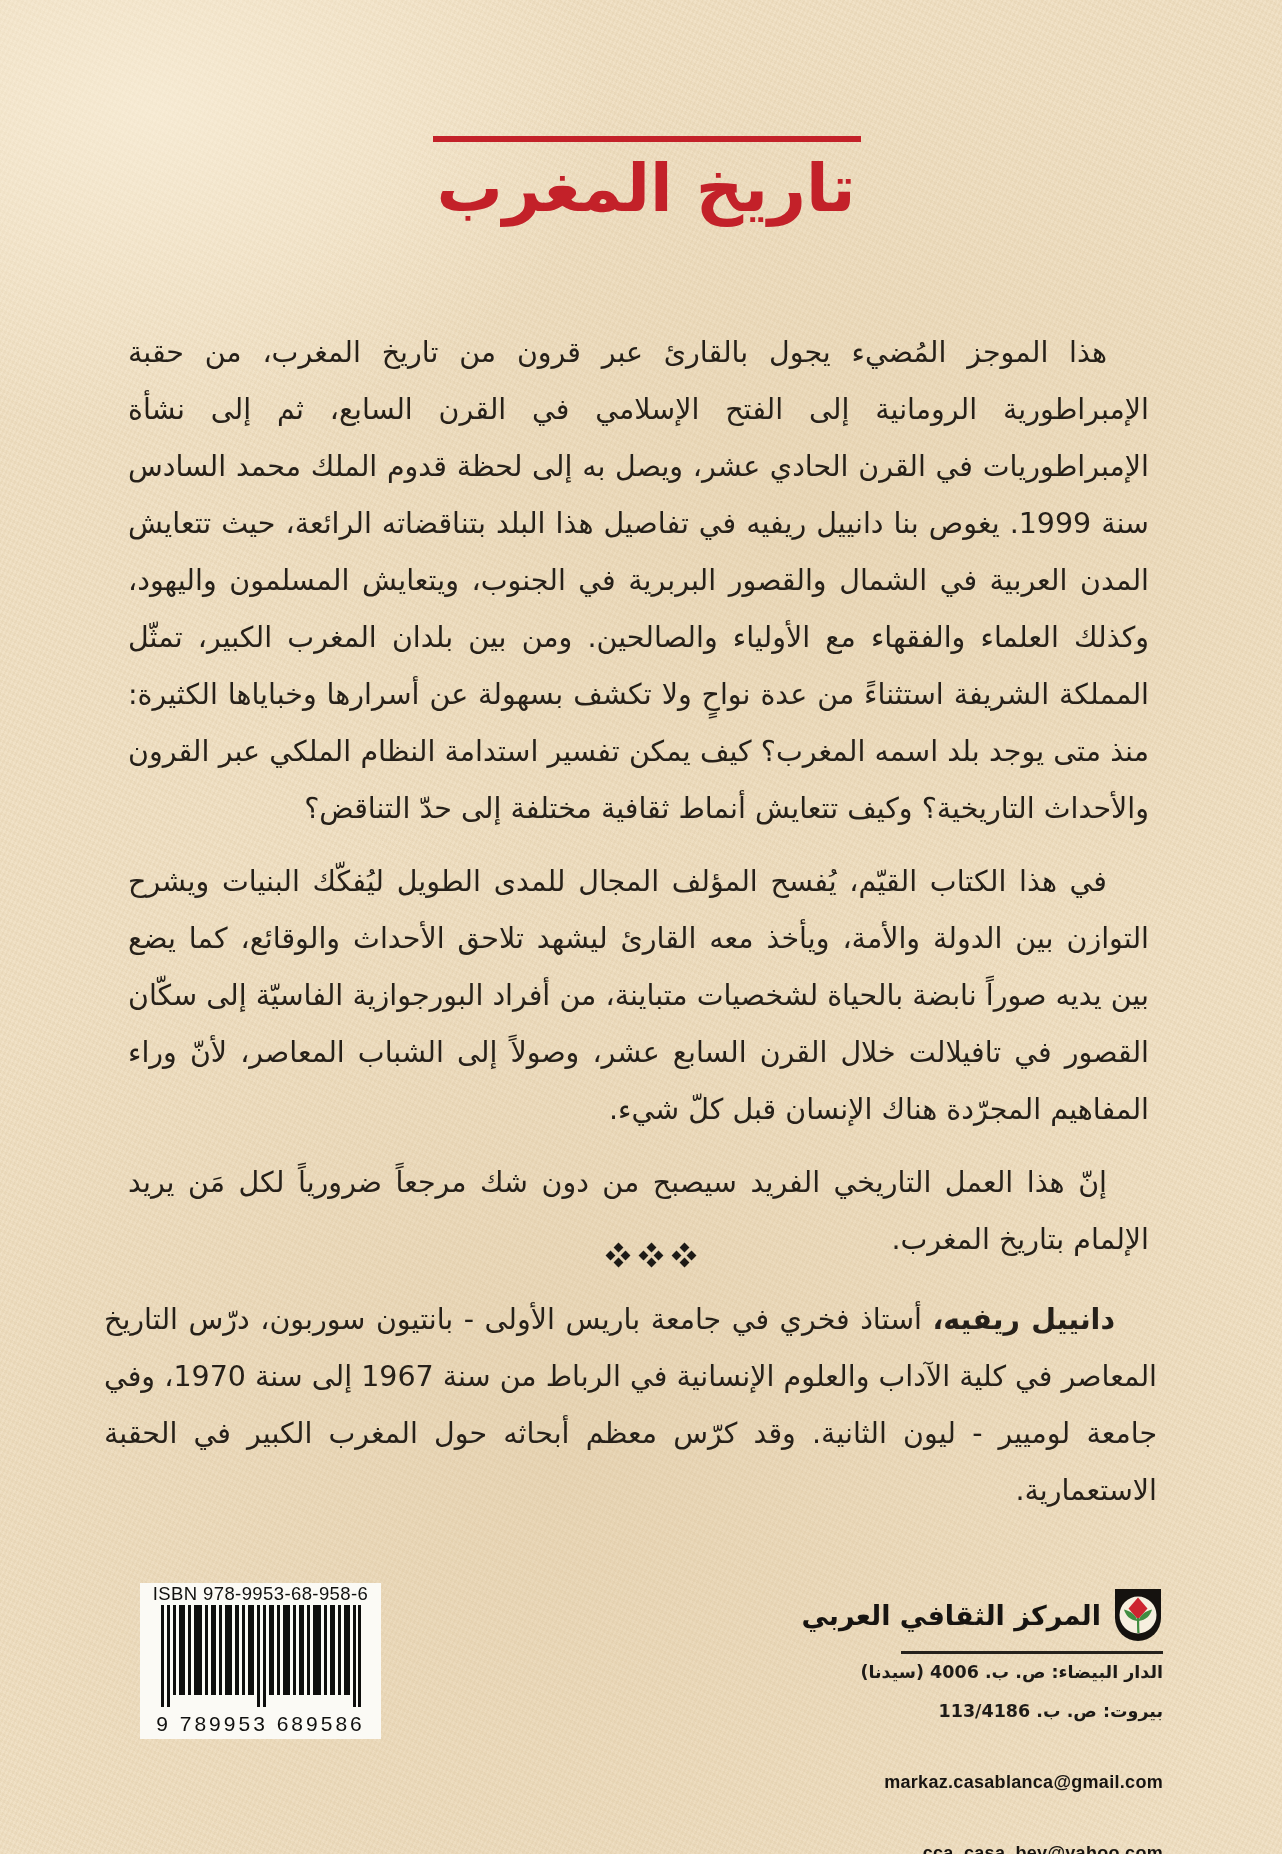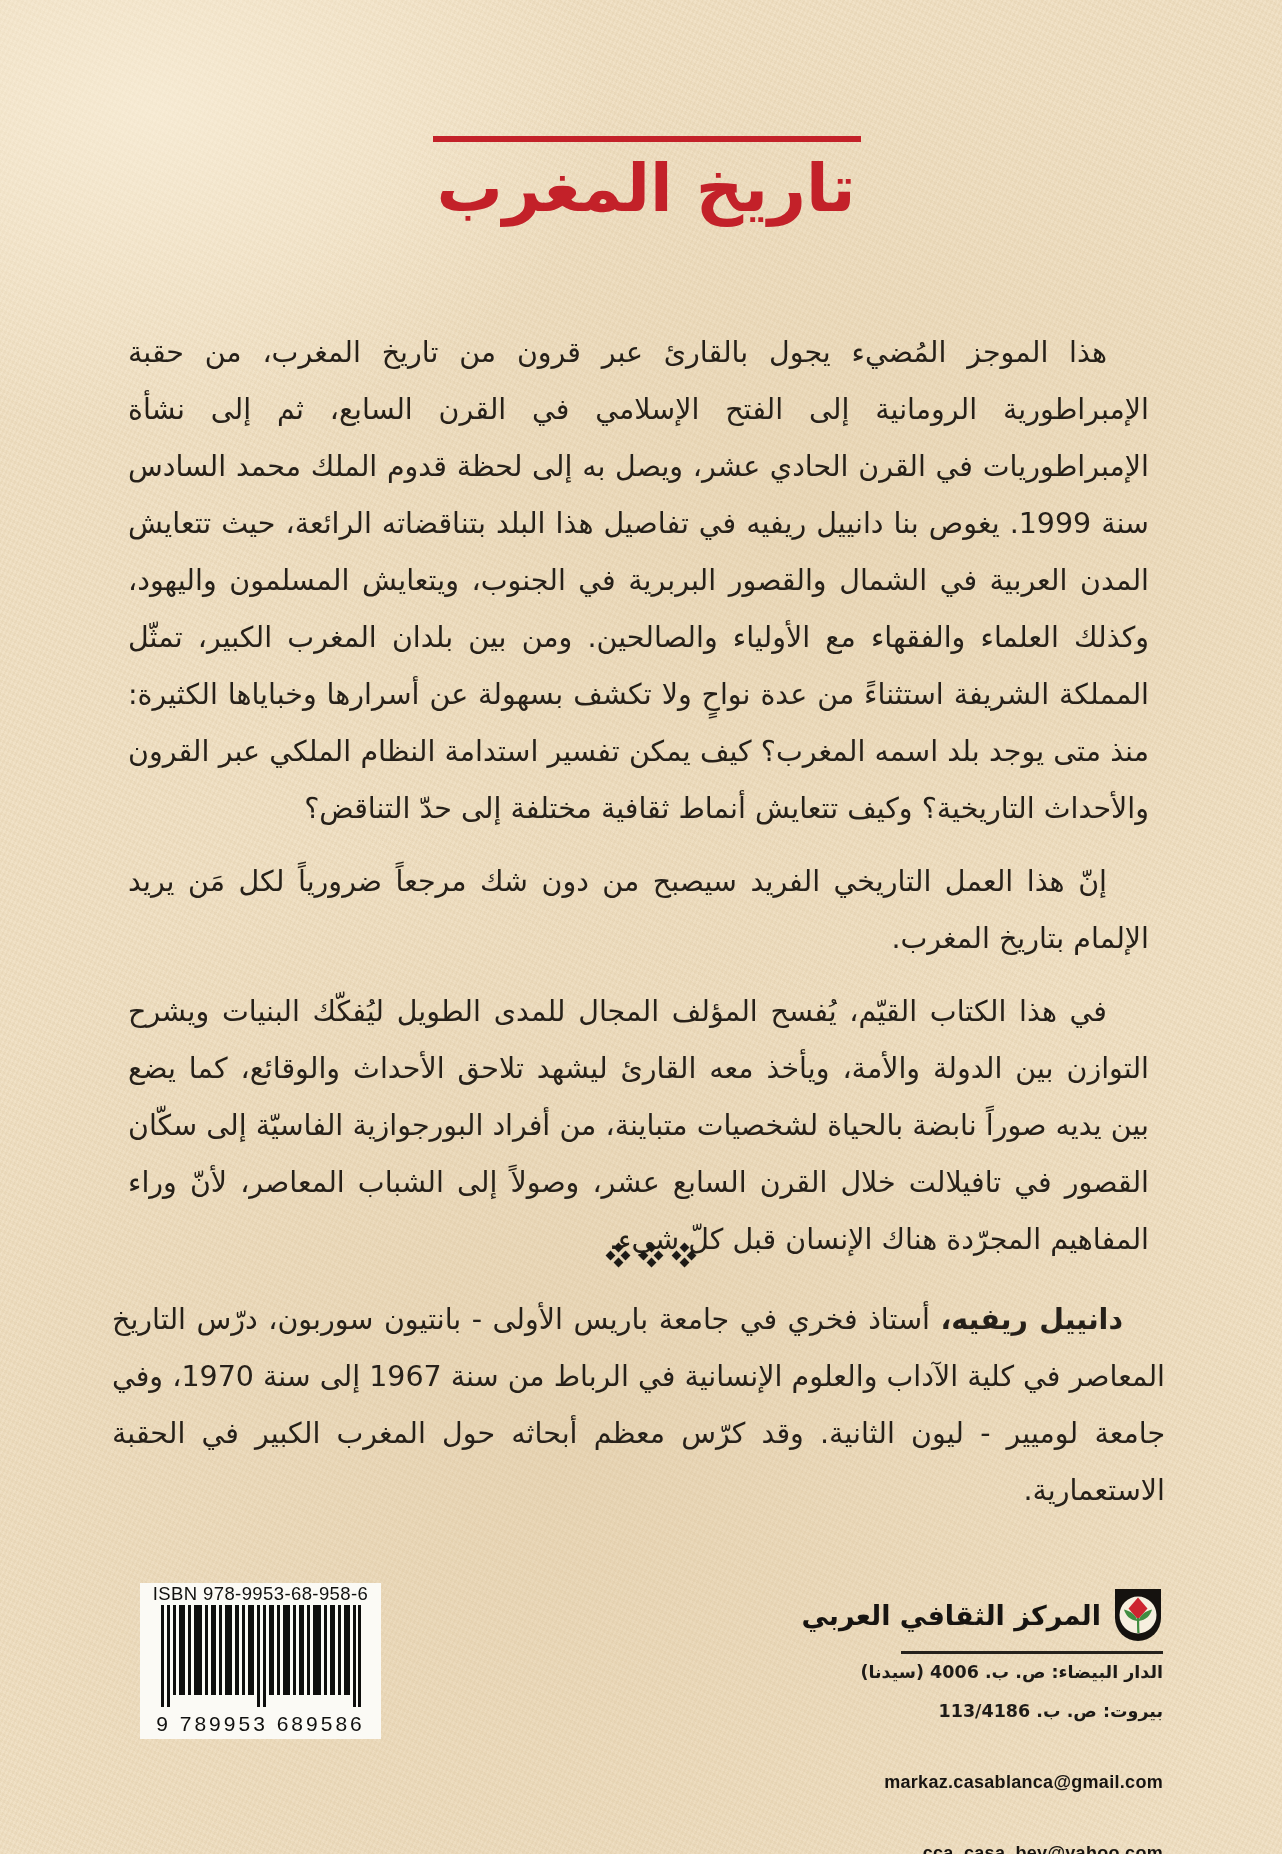--- a/index.html
+++ b/index.html
@@ -34,21 +34,21 @@
     position:absolute;top:1243px;left:0;width:1302px;
     display:flex;justify-content:center;gap:9px;
   }
   .diam-cluster{position:relative;width:24px;height:24px;}
   .dsq{position:absolute;width:7px;height:7px;background:#1d1a16;transform:rotate(45deg);}
   .dsq.n{left:8.5px;top:1px;}
   .dsq.s{left:8.5px;top:16px;}
   .dsq.w{left:1px;top:8.5px;}
   .dsq.e{left:16px;top:8.5px;}
   .bio{
-    position:absolute;top:1291px;right:117px;width:1053px;
+    position:absolute;top:1291px;right:125px;width:1053px;
     direction:rtl;text-align:justify;font-size:28.5px;line-height:57px;color:#262019;
     text-indent:42px;margin:0;
   }
   .bio .lead{font-weight:bold;}
   .barcode-box{
     position:absolute;left:140px;top:1583px;width:241px;height:156px;
     background:#fbfaf5;box-sizing:border-box;padding-top:0;
     display:flex;flex-direction:column;align-items:center;
   }
   .isbn-label{
@@ -81,22 +81,22 @@
 
 <div class="page">
 
 
   <div class="title-rule"></div>
 
   <div class="book-title" dir="rtl">تاريخ المغرب</div>
 
   <div class="blurb">
     <p>هذا الموجز المُضيء يجول بالقارئ عبر قرون من تاريخ المغرب، من حقبة الإمبراطورية الرومانية إلى الفتح الإسلامي في القرن السابع، ثم إلى نشأة الإمبراطوريات في القرن الحادي عشر، ويصل به إلى لحظة قدوم الملك محمد السادس سنة 1999. يغوص بنا دانييل ريفيه في تفاصيل هذا البلد بتناقضاته الرائعة، حيث تتعايش المدن العربية في الشمال والقصور البربرية في الجنوب، ويتعايش المسلمون واليهود، وكذلك العلماء والفقهاء مع الأولياء والصالحين. ومن بين بلدان المغرب الكبير، تمثّل المملكة الشريفة استثناءً من عدة نواحٍ ولا تكشف بسهولة عن أسرارها وخباياها الكثيرة: منذ متى يوجد بلد اسمه المغرب؟ كيف يمكن تفسير استدامة النظام الملكي عبر القرون والأحداث التاريخية؟ وكيف تتعايش أنماط ثقافية مختلفة إلى حدّ التناقض؟</p>
+    <p>في هذا الكتاب القيّم، يُفسح المؤلف المجال للمدى الطويل ليُفكّك البنيات ويشرح التوازن بين الدولة والأمة، ويأخذ معه القارئ ليشهد تلاحق الأحداث والوقائع، كما يضع بين يديه صوراً نابضة بالحياة لشخصيات متباينة، من أفراد البورجوازية الفاسيّة إلى سكّان القصور في تافيلالت خلال القرن السابع عشر، وصولاً إلى الشباب المعاصر، لأنّ وراء المفاهيم المجرّدة هناك الإنسان قبل كلّ شيء.</p>
     <p>إنّ هذا العمل التاريخي الفريد سيصبح من دون شك مرجعاً ضرورياً لكل مَن يريد الإلمام بتاريخ المغرب.</p>
-    <p>في هذا الكتاب القيّم، يُفسح المؤلف المجال للمدى الطويل ليُفكّك البنيات ويشرح التوازن بين الدولة والأمة، ويأخذ معه القارئ ليشهد تلاحق الأحداث والوقائع، كما يضع بين يديه صوراً نابضة بالحياة لشخصيات متباينة، من أفراد البورجوازية الفاسيّة إلى سكّان القصور في تافيلالت خلال القرن السابع عشر، وصولاً إلى الشباب المعاصر، لأنّ وراء المفاهيم المجرّدة هناك الإنسان قبل كلّ شيء.</p>
   </div>
 
   <div class="ornaments">
     <span class="diam-cluster">
       <span class="dsq n"></span>
         <span class="dsq s"></span>
         <span class="dsq w"></span>
         <span class="dsq e"></span>
     </span>
     <span class="diam-cluster">

